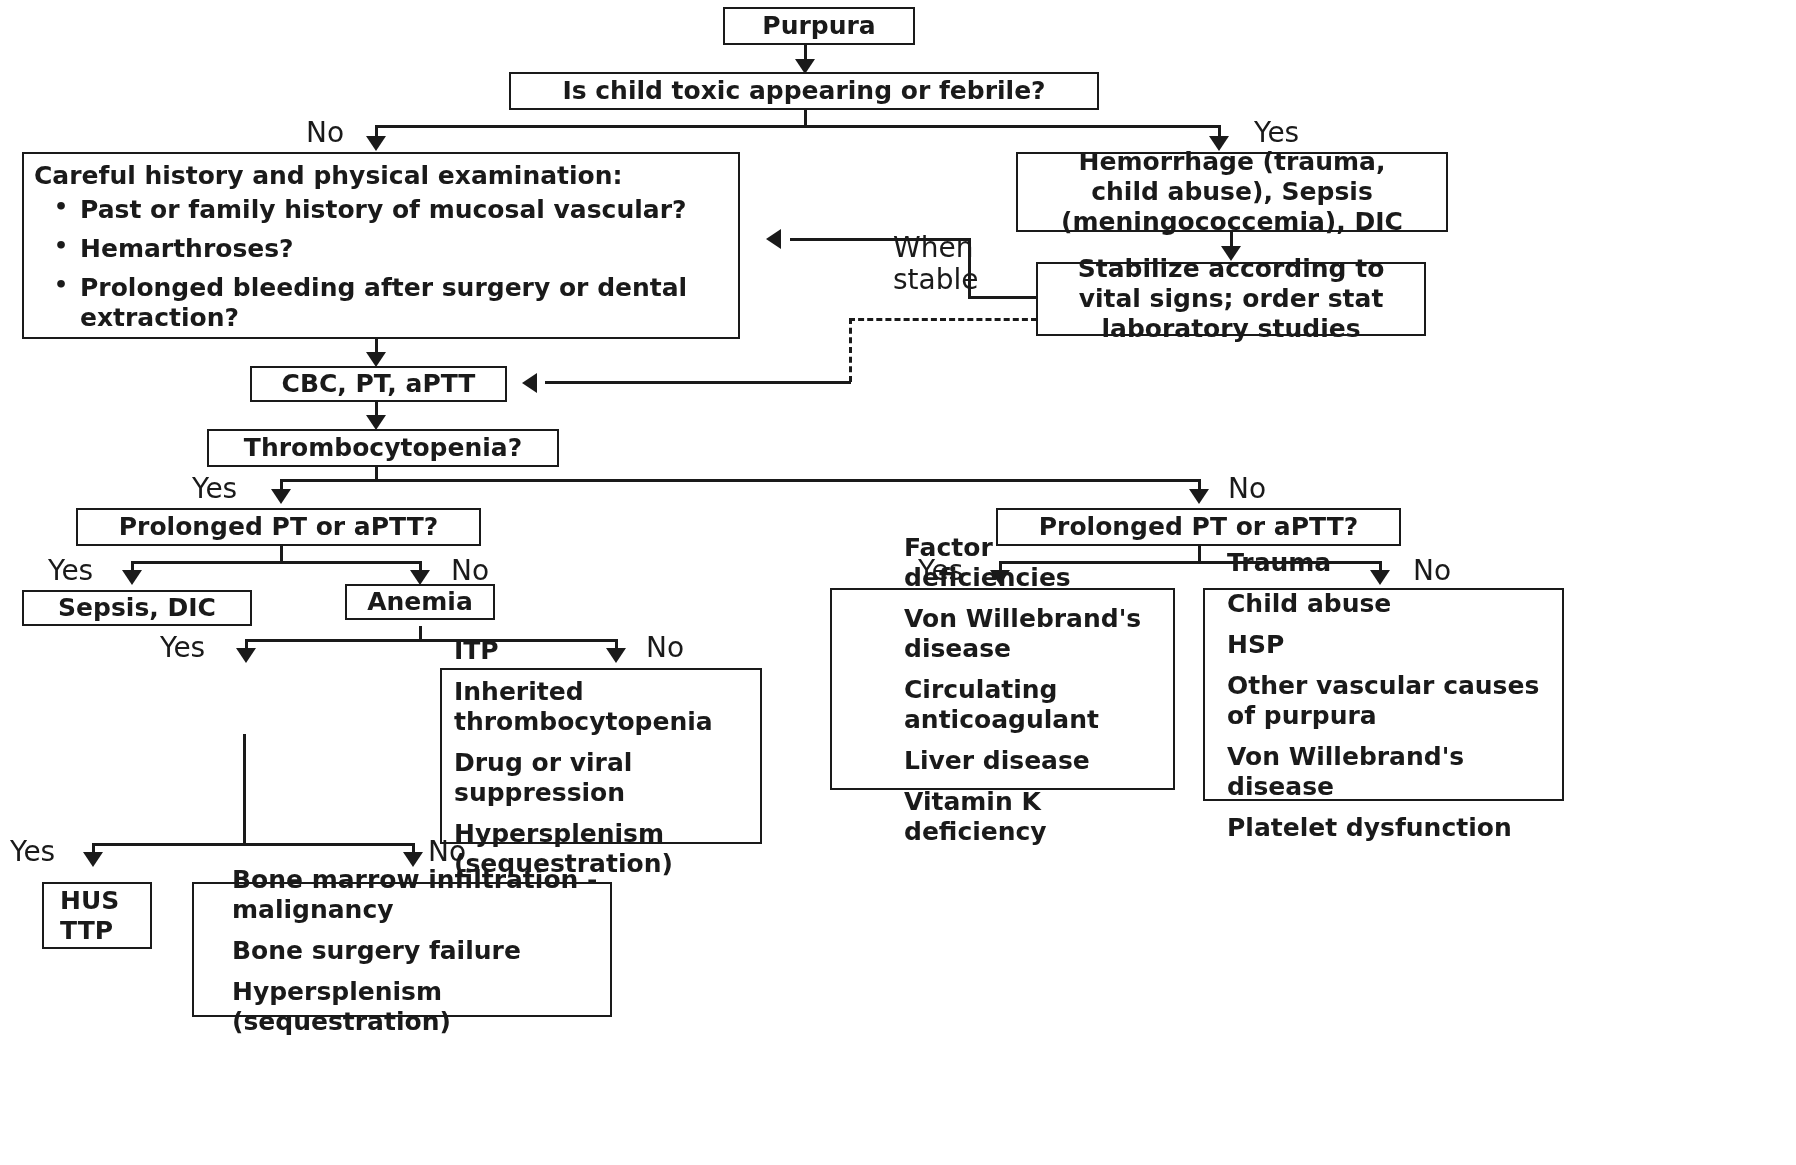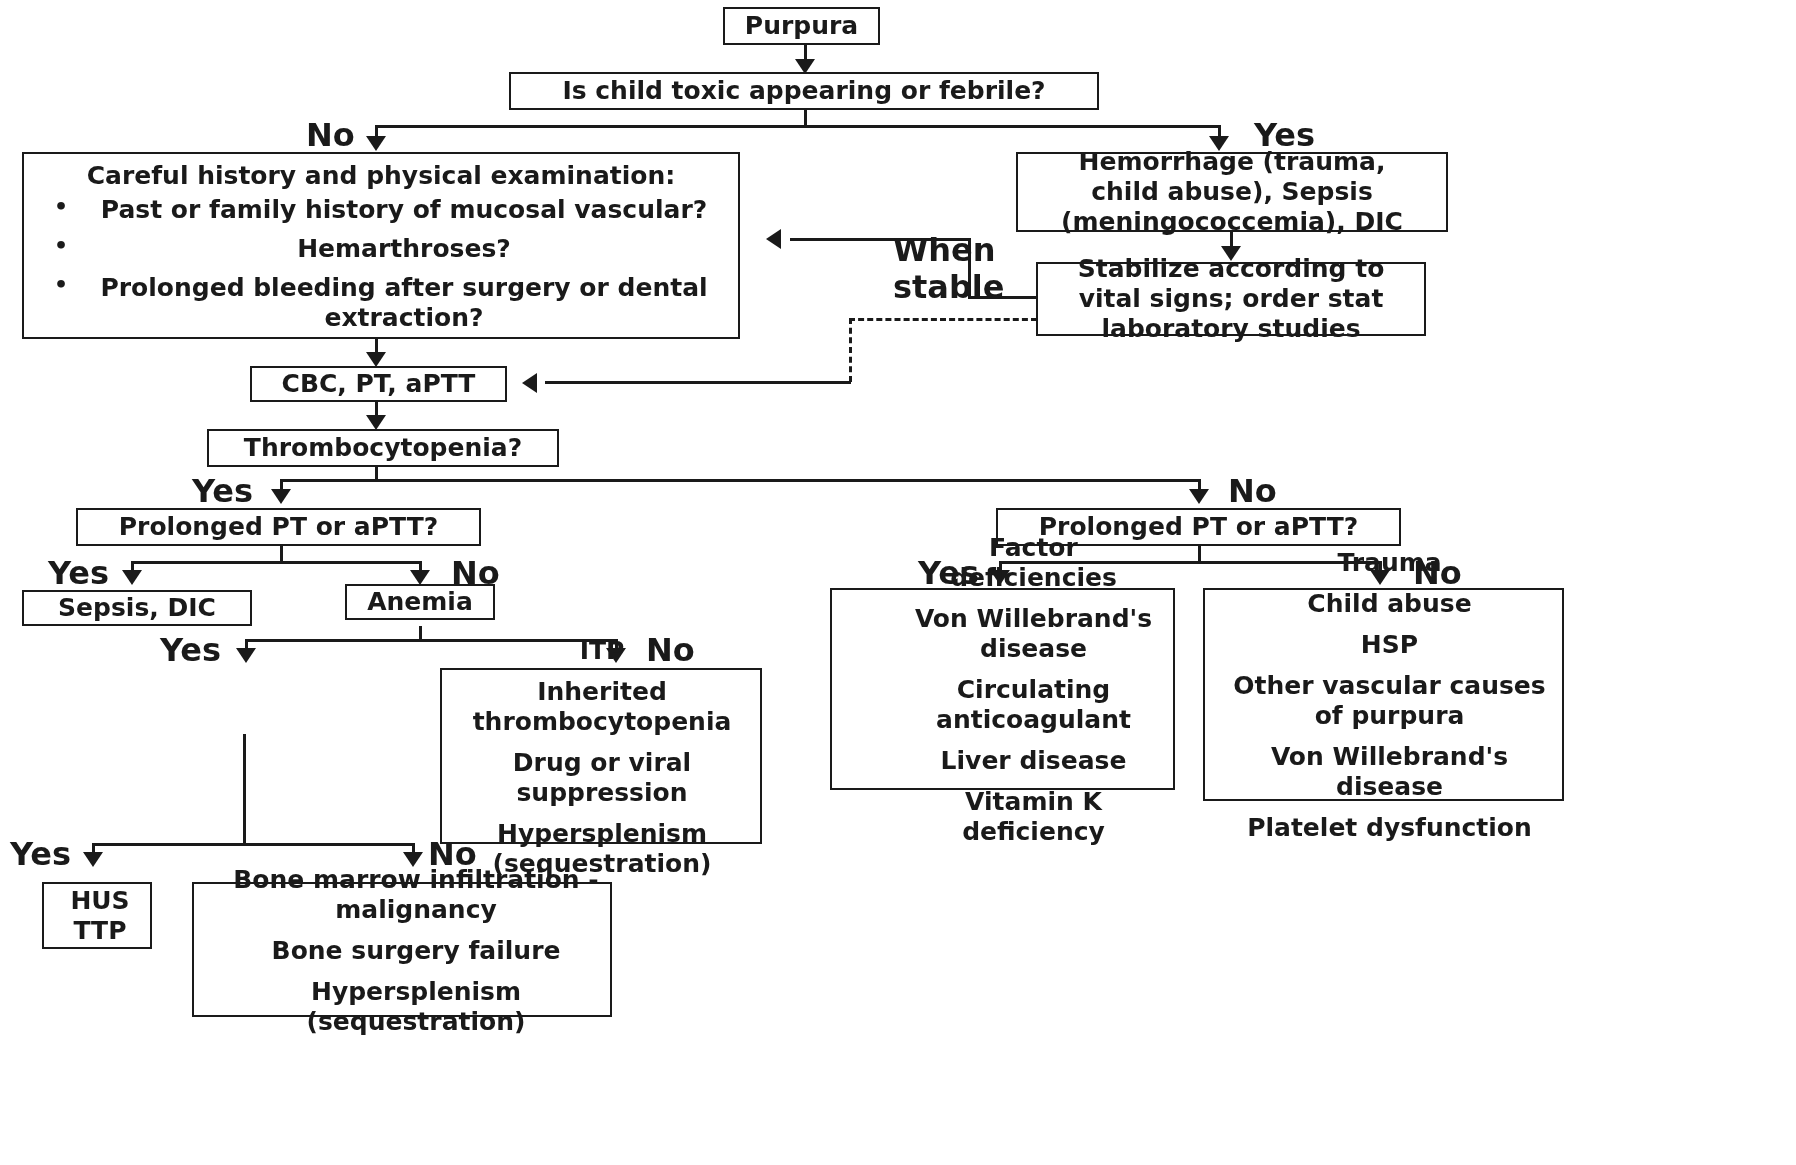--- a/index.html
+++ b/index.html
@@ -21,21 +21,21 @@
     border: 2px solid #1a1a1a;
     background: #ffffff;
     color: #1a1a1a;
     font-weight: bold;
     display: flex;
     flex-direction: column;
     justify-content: center;
     line-height: 1.2;
   }
   .box.center { text-align: center; align-items: center; }
-  .box.left   { text-align: center; align-items: flex-start; }
+  .box.left   { text-align: left; align-items: flex-start; }
   .box .pad { padding: 4px 10px; width: 100%; box-sizing: border-box; }
 
   .title-box { font-size: 25px; }
   .q-box     { font-size: 25px; }
   .list-box  { font-size: 25px; }
   .plain-box { font-size: 25px; }
 
   ul.bullets {
     margin: 4px 0 0 0;
     padding-left: 46px;
@@ -99,33 +99,33 @@
   .arrow-left {
     position: absolute;
     width: 0; height: 0;
     border-top: 10px solid transparent;
     border-bottom: 10px solid transparent;
     border-right: 15px solid #1a1a1a;
   }
 
   .edge-label {
     position: absolute;
-    font-size: 32px;
-    font-weight: bold;
+    font-size: 28px;
+    font-weight: normal;
     color: #1a1a1a;
     white-space: nowrap;
     line-height: 1.15;
   }
 </style>
 </head>
 <body>
 
 <div id="canvas">
 
-  <div class="box center title-box" style="left:723px; top:7px; width:157px; height:38px;">
+  <div class="box center title-box" style="left:723px; top:7px; width:192px; height:38px;">
     <div class="pad">Purpura</div>
   </div>
 
   <div class="vline" style="left:804px; top:45px; height:22px;"></div>
   <div class="arrow-down" style="left:795px; top:59px;"></div>
 
   <div class="box center q-box" style="left:509px; top:72px; width:590px; height:38px;">
     <div class="pad">Is child toxic appearing or febrile?</div>
   </div>
 

